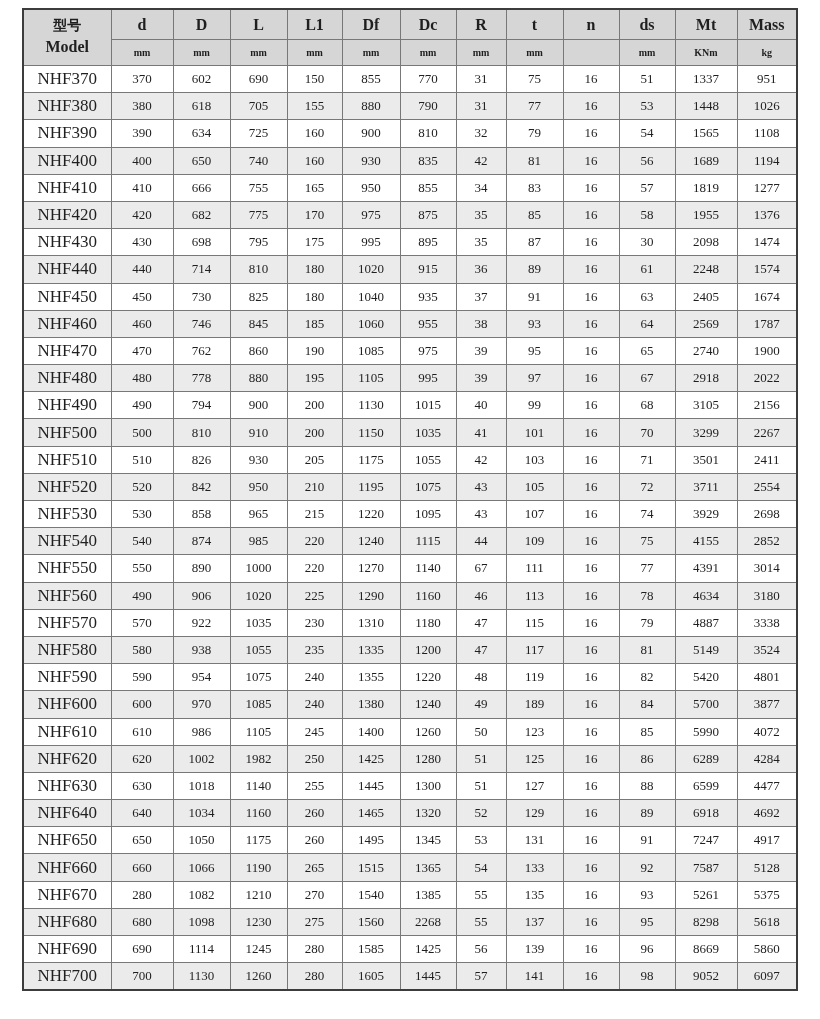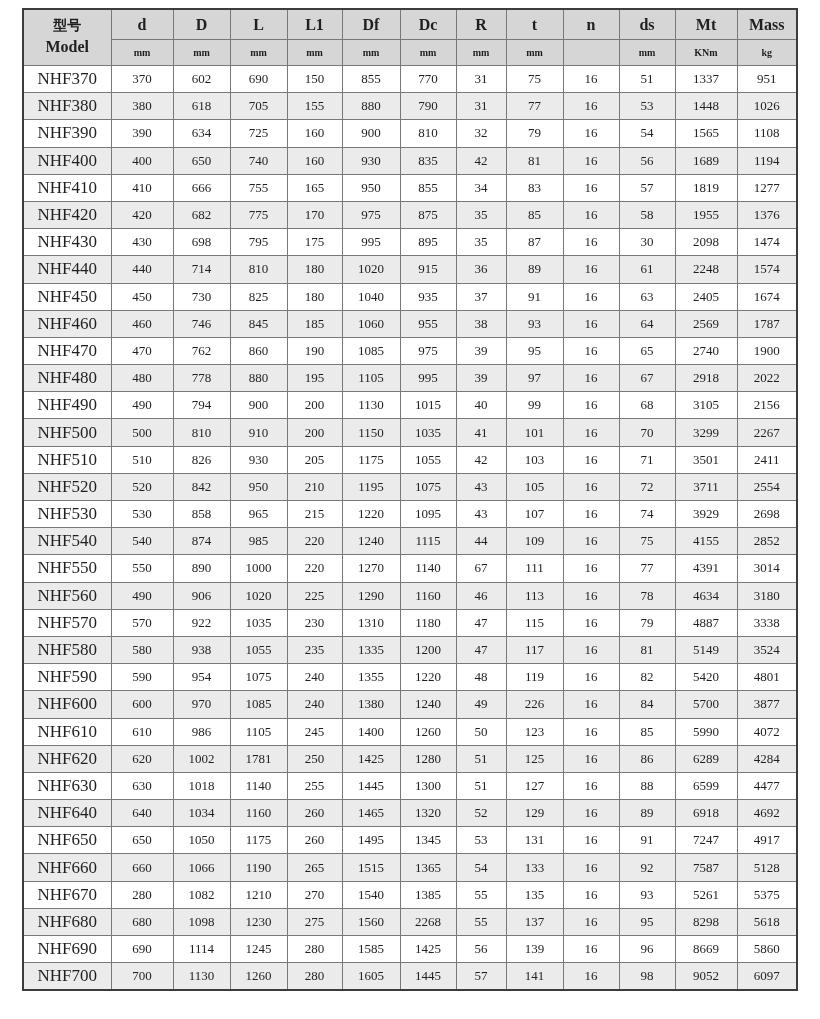--- a/index.html
+++ b/index.html
@@ -455,21 +455,21 @@
         </tr>
         <tr>
           <td class="model-col">NHF600</td>
           <td>600</td>
           <td>970</td>
           <td>1085</td>
           <td>240</td>
           <td>1380</td>
           <td>1240</td>
           <td>49</td>
-          <td>226</td>
+          <td>189</td>
           <td>16</td>
           <td>84</td>
           <td>5700</td>
           <td>3877</td>
         </tr>
         <tr>
           <td class="model-col">NHF610</td>
           <td>610</td>
           <td>986</td>
           <td>1105</td>
@@ -480,21 +480,21 @@
           <td>123</td>
           <td>16</td>
           <td>85</td>
           <td>5990</td>
           <td>4072</td>
         </tr>
         <tr>
           <td class="model-col">NHF620</td>
           <td>620</td>
           <td>1002</td>
-          <td>1781</td>
+          <td>1982</td>
           <td>250</td>
           <td>1425</td>
           <td>1280</td>
           <td>51</td>
           <td>125</td>
           <td>16</td>
           <td>86</td>
           <td>6289</td>
           <td>4284</td>
         </tr>

